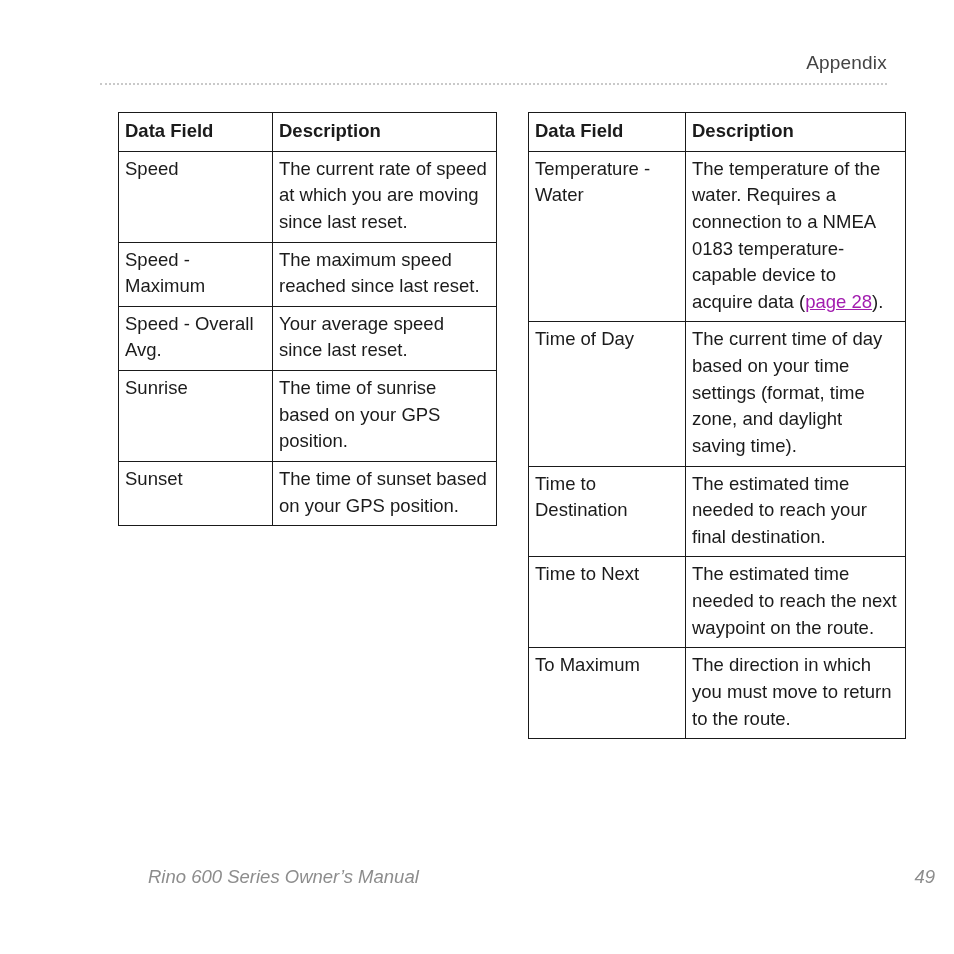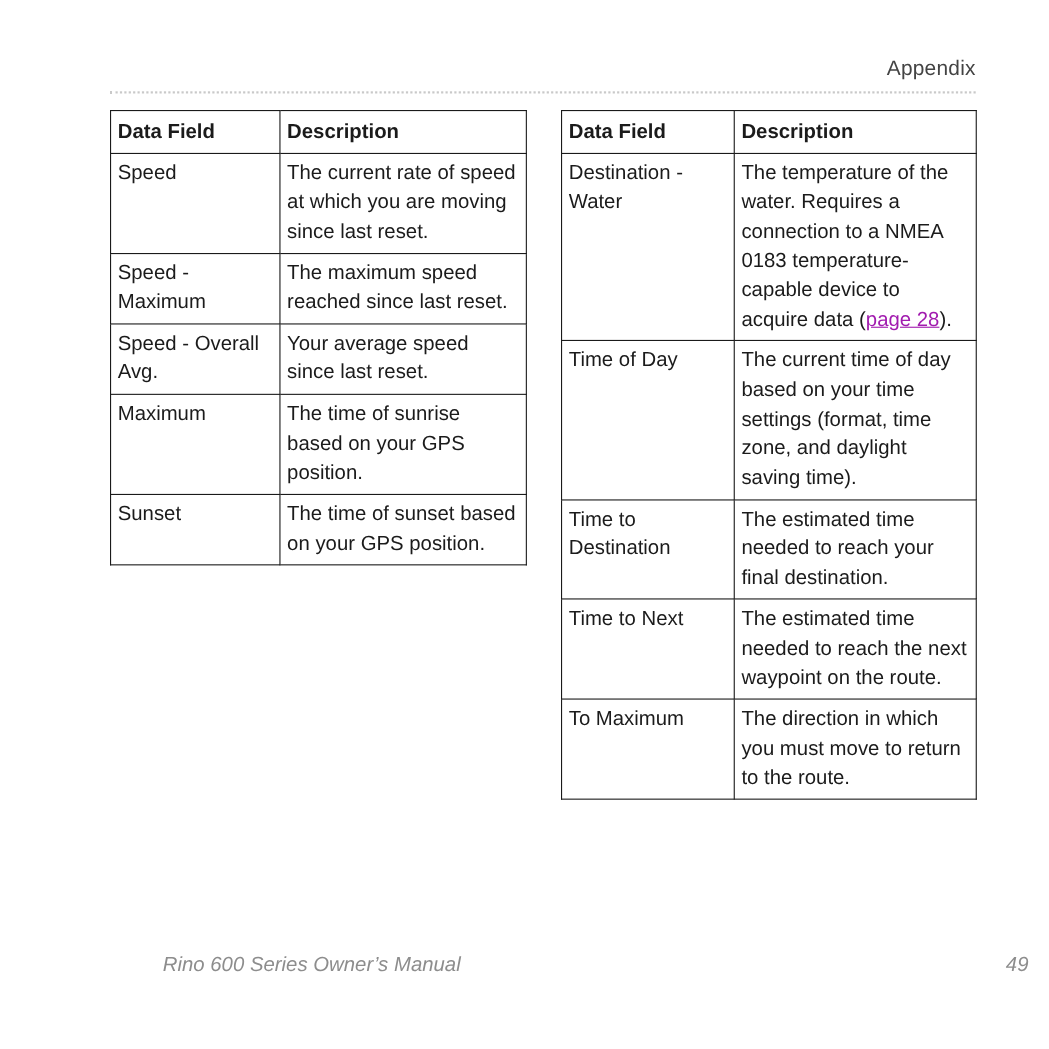--- a/index.html
+++ b/index.html
@@ -50,21 +50,22 @@
   
   .columns {
     position: absolute;
     left: 100px;
     top: 100px;
     width: 787px;
   }
 
   .col {
     position: absolute;
-    top: 0;
+    top: 12px;
+    margin-left: 18px;
   }
   .col-left  { left: 0px;   width: 378px; }
   .col-right { left: 410px; width: 377px; }
 
   
   table.dt {
     border-collapse: collapse;
     width: 100%;
     table-layout: fixed;
     background: #ffffff;
@@ -145,21 +146,21 @@
           </tr>
           <tr>
             <td>Speed - Maximum</td>
             <td>The maximum speed reached since last reset.</td>
           </tr>
           <tr>
             <td>Speed - Overall Avg.</td>
             <td>Your average speed since last reset.</td>
           </tr>
           <tr>
-            <td>Maximum</td>
+            <td>Sunrise</td>
             <td>The time of sunrise based on your GPS position.</td>
           </tr>
           <tr>
             <td>Sunset</td>
             <td>The time of sunset based on your GPS position.</td>
           </tr>
         </tbody>
       </table>
     </div>
 
@@ -170,21 +171,21 @@
           <col class="c-desc-right">
         </colgroup>
         <thead>
           <tr>
             <th>Data Field</th>
             <th>Description</th>
           </tr>
         </thead>
         <tbody>
           <tr>
-            <td>Destination - Water</td>
+            <td>Temperature - Water</td>
             <td><span>The temperature of the water. Requires a connection to a NMEA 0183 temperature-capable device to acquire data (</span><a class="link" href="#">page 28</a><span>).</span></td>
           </tr>
           <tr>
             <td>Time of Day</td>
             <td>The current time of day based on your time settings (format, time zone, and daylight saving time).</td>
           </tr>
           <tr>
             <td>Time to Destination</td>
             <td>The estimated time needed to reach your final destination.</td>
           </tr>

